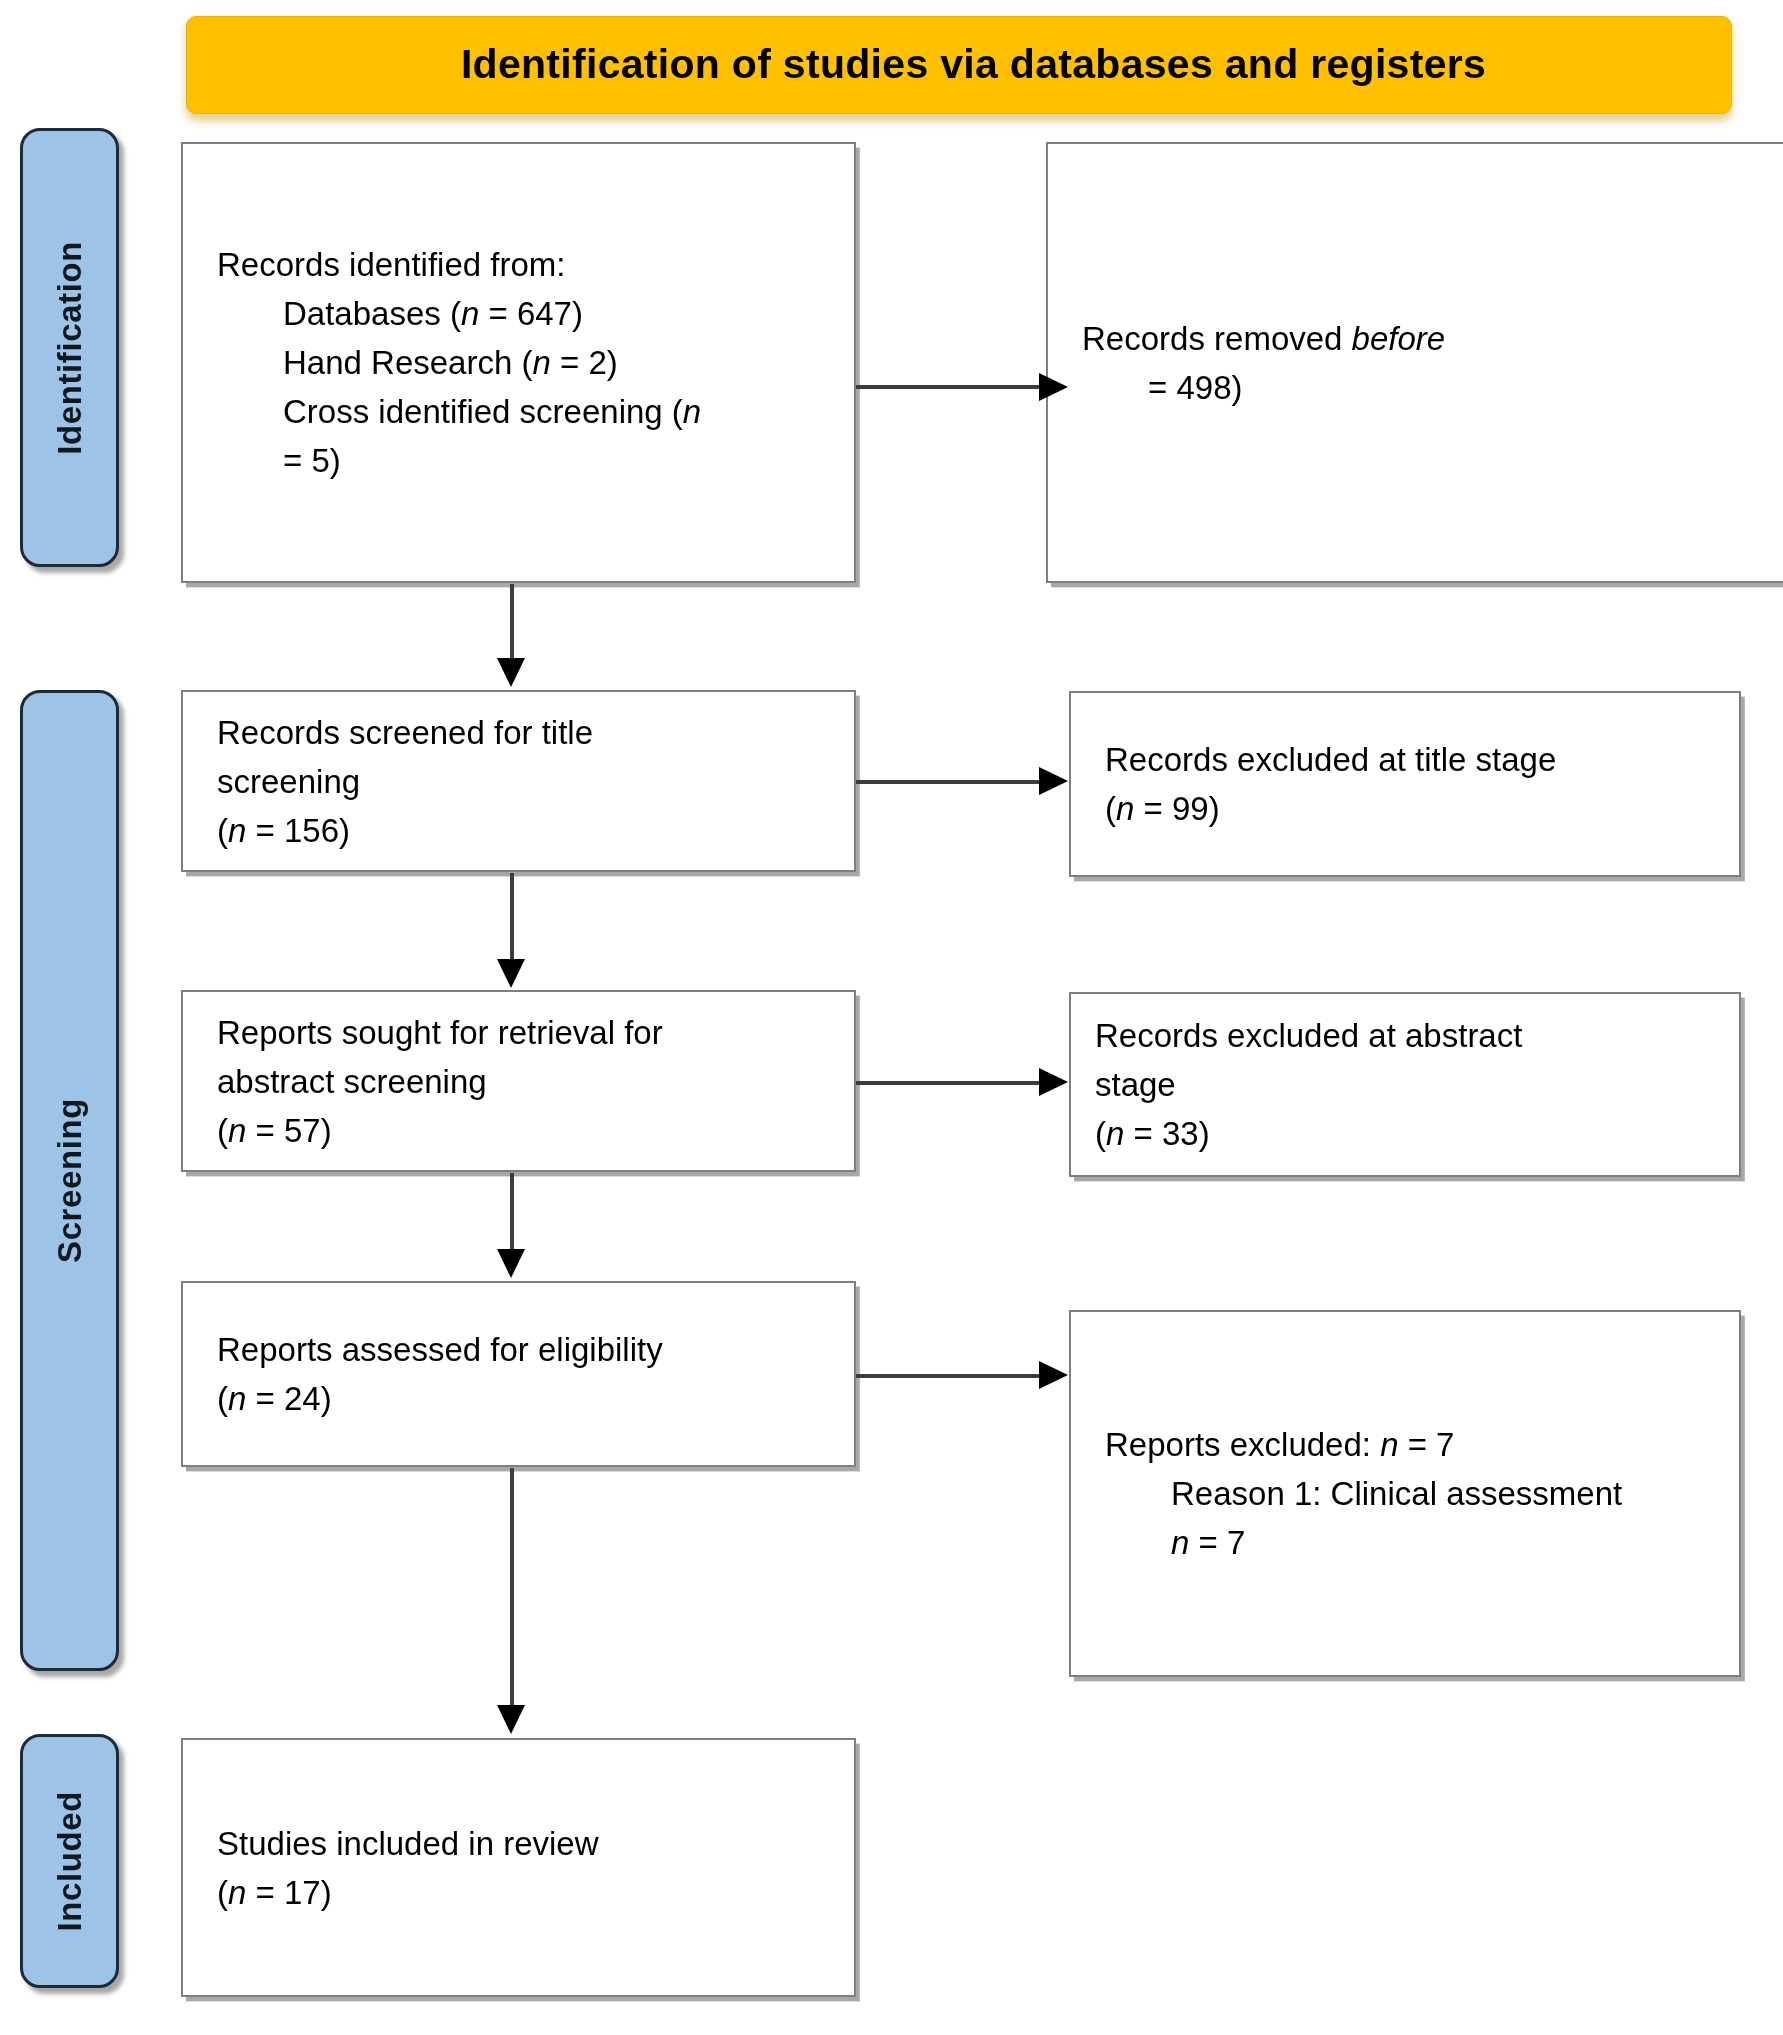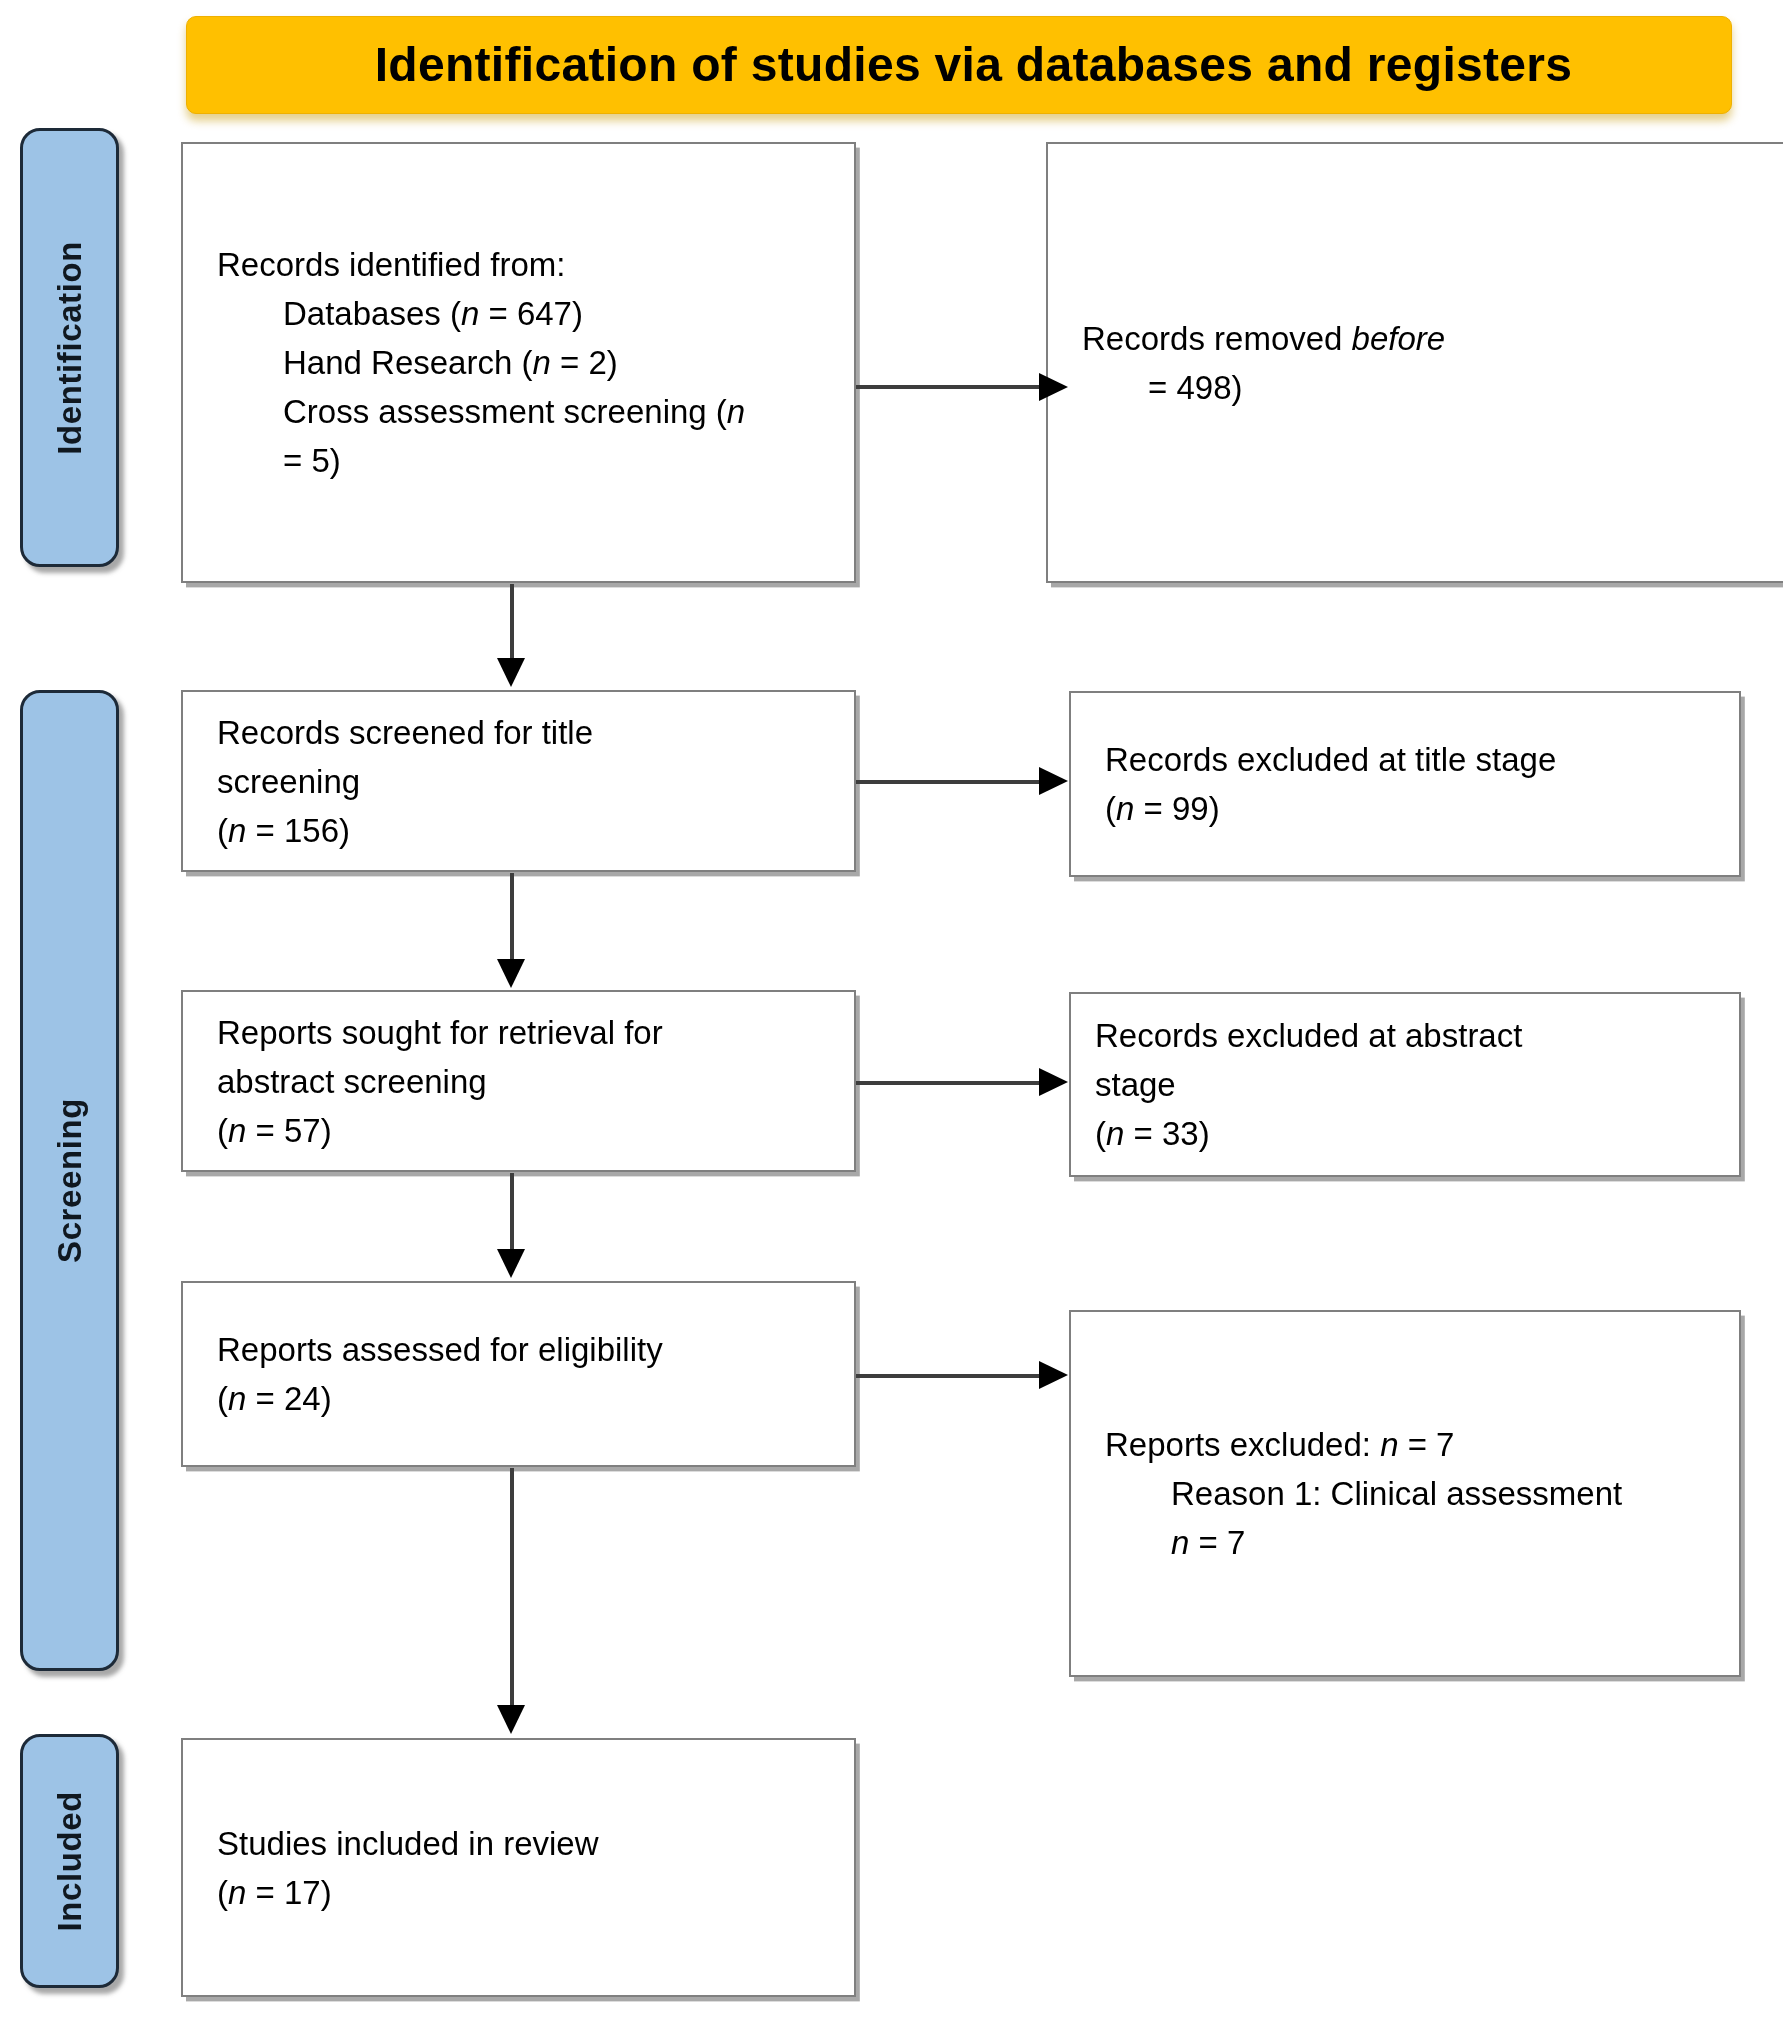--- a/index.html
+++ b/index.html
@@ -10,21 +10,21 @@
   }
   
   .banner{
     position:absolute;left:186px;top:15.7px;width:1546px;height:98px;
     background:var(--banner-bg,#FFC000);
     border:1.9px solid var(--banner-border,#efb000);
     border-radius:10px;box-sizing:border-box;
     display:flex;align-items:center;justify-content:center;
     box-shadow:0 6.3px 8.8px rgba(198,150,0,0.45);
   }
-  .banner-title{font-size:48px;font-weight:bold;letter-spacing:0.3px;margin-left:29px;}
+  .banner-title{font-size:41px;font-weight:bold;letter-spacing:0.3px;margin-left:29px;}
   
   .stage{
     position:absolute;left:20px;width:99px;
     background:var(--stage-bg,#9DC3E6);
     border:3.8px solid var(--stage-border,#1d2a38);
     border-radius:20px;box-sizing:border-box;
     display:flex;align-items:center;justify-content:center;
     box-shadow:5px 5.6px 4.4px rgba(96,96,96,0.55);
   }
   .stage-label{
@@ -84,21 +84,21 @@
   <span class="stage-label">Screening</span>
 </div>
 <div class="stage" id="stage-included">
   <span class="stage-label">Included</span>
 </div>
 
 <div class="fbox" id="box-records-identified">
     <div class="line indent-0"><span>Records identified from:</span></div>
     <div class="line indent-1"><span>Databases (</span><span class="it">n</span><span> = 647)</span></div>
     <div class="line indent-1"><span>Hand Research (</span><span class="it">n</span><span> = 2)</span></div>
-    <div class="line indent-1"><span>Cross assessment screening (</span><span class="it">n</span></div>
+    <div class="line indent-1"><span>Cross identified screening (</span><span class="it">n</span></div>
     <div class="line indent-1"><span>= 5)</span></div>
   </div>
 <div class="fbox" id="box-records-removed">
     <div class="line indent-0"><span>Records removed </span><span class="it">before</span></div>
     <div class="line indent-1"><span>= 498)</span></div>
   </div>
 <div class="fbox" id="box-records-screened">
     <div class="line indent-0"><span>Records screened for title</span></div>
     <div class="line indent-0"><span>screening</span></div>
     <div class="line indent-0"><span>(</span><span class="it">n</span><span> = 156)</span></div>

